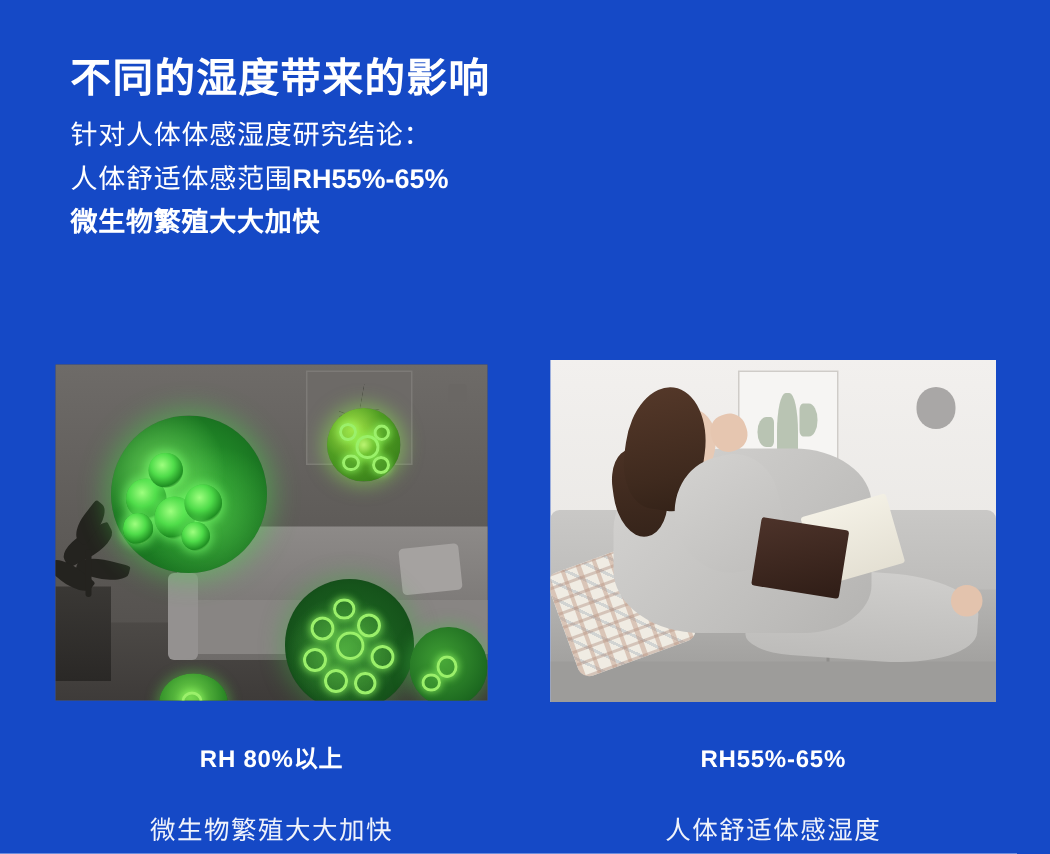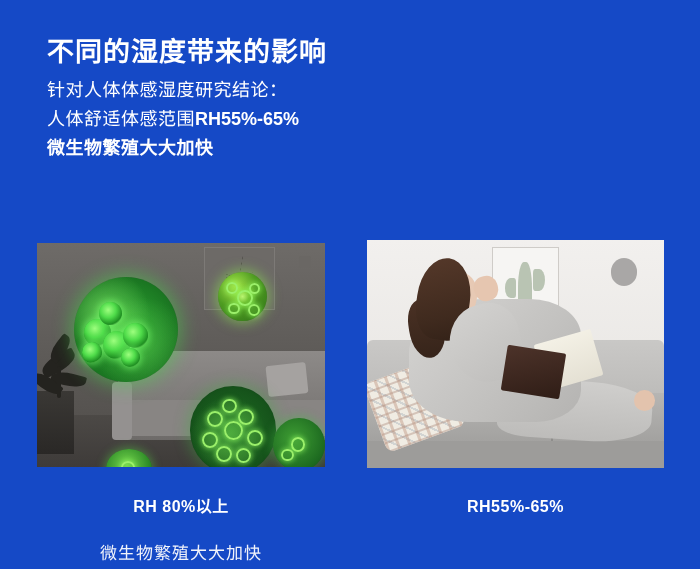--- a/index.html
+++ b/index.html
@@ -523,16 +523,17 @@
     </div>
   </div>
 
   <div class="captions">
     <div class="caption-col left">
       <div class="caption-main">RH 80%以上</div>
       <div class="caption-sub">微生物繁殖大大加快</div>
     </div>
     <div class="caption-col right">
       <div class="caption-main">RH55%-65%</div>
+      <div class="caption-sub">人体舒适体感湿度</div>
     </div>
   </div>
 
 </div>
 
 </body></html>

